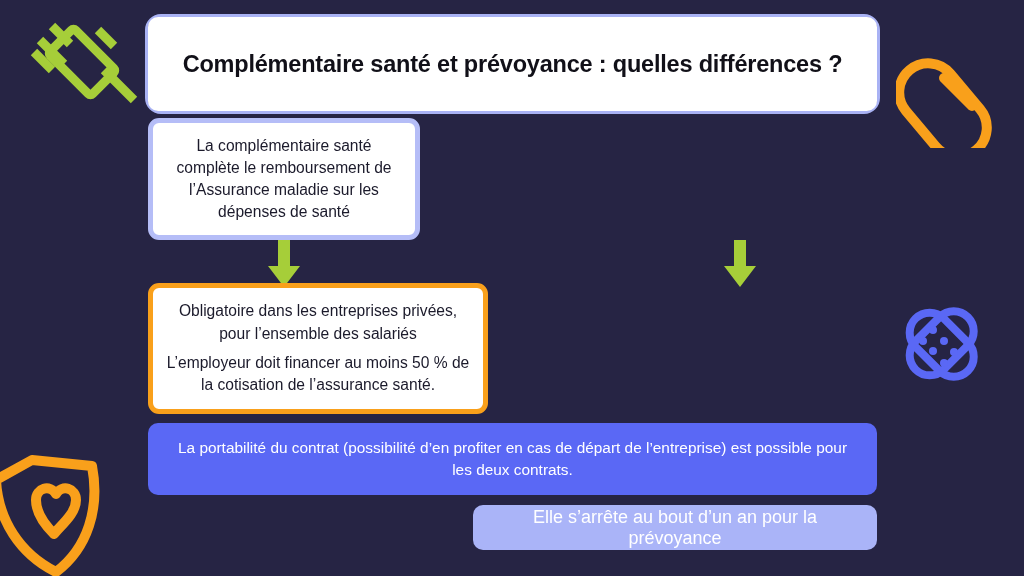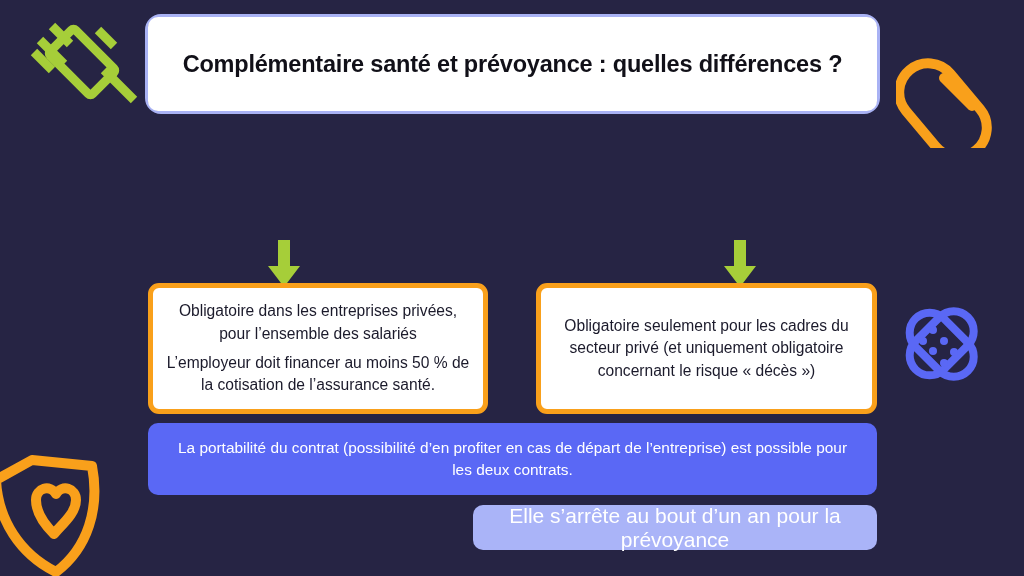--- a/index.html
+++ b/index.html
@@ -122,21 +122,21 @@
   #footer-note {
     position: absolute;
     left: 473px; top: 505px;
     width: 404px; height: 45px;
     background: #aab4f8;
     border-radius: 10px;
     display: flex;
     align-items: center;
     justify-content: center;
     color: #ffffff;
-    font-size: 21px;
+    font-size: 18px;
     text-align: center;
     box-sizing: border-box;
     padding: 0 14px;
   }
 </style>
 </head>
 <body>
 
 <div id="canvas">
 
@@ -187,41 +187,41 @@
       </g>
     </svg>
   </span>
 
   <div id="title-frame">
     <div id="title-box">
       <div id="title-text">Complémentaire santé et prévoyance : quelles différences ?</div>
     </div>
   </div>
 
+  <div class="card-blue" id="card-complementaire">
+    <span>La complémentaire santé complète le remboursement de l’Assurance maladie sur les dépenses de santé</span>
+  </div>
 
 
   <span class="arrow" id="arrow-left">
     <svg viewBox="0 0 36 48" width="36" height="48" aria-hidden="true">
       <polygon points="12,0 24,0 24,26 34,26 18,47 2,26 12,26" fill="#a6ce39"></polygon>
     </svg>
   </span>
   <span class="arrow" id="arrow-right">
     <svg viewBox="0 0 36 48" width="36" height="48" aria-hidden="true">
       <polygon points="12,0 24,0 24,26 34,26 18,47 2,26 12,26" fill="#a6ce39"></polygon>
     </svg>
   </span>
 
   <div class="card-orange" id="card-obligatoire-prive">
     <p class="para">Obligatoire dans les entreprises privées, pour l’ensemble des salariés</p>
     <p class="para">L’employeur doit financer au moins 50 % de la cotisation de l’assurance santé.</p>
   </div>
 
-  <div class="card-orange" id="card-obligatoire-cadres">
-    <p class="para">Obligatoire seulement pour les cadres du secteur privé (et uniquement obligatoire concernant le risque « décès »)</p>
-  </div>
 
   <div id="portability-bar">
     <span>La portabilité du contrat (possibilité d’en profiter en cas de départ de l’entreprise) est possible pour les deux contrats.</span>
   </div>
 
   <div id="footer-note">
     <span>Elle s’arrête au bout d’un an pour la prévoyance</span>
   </div>
 
 </div>

